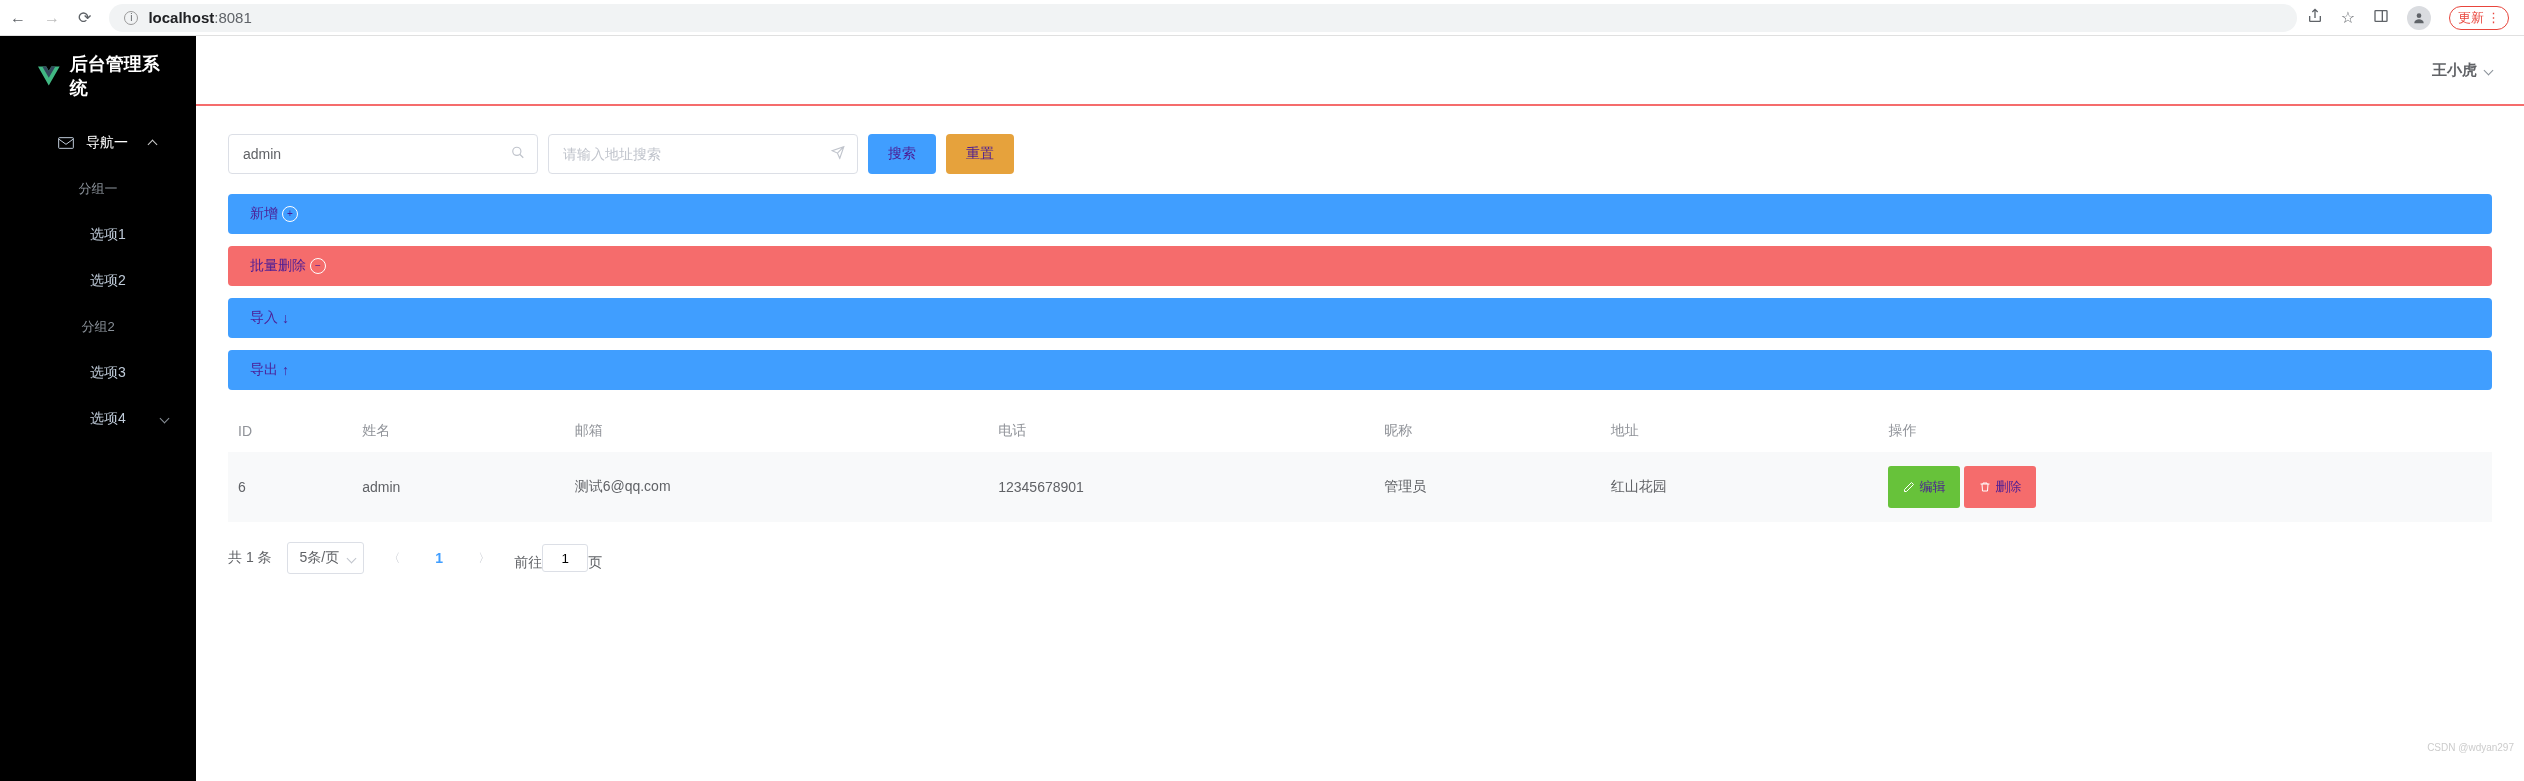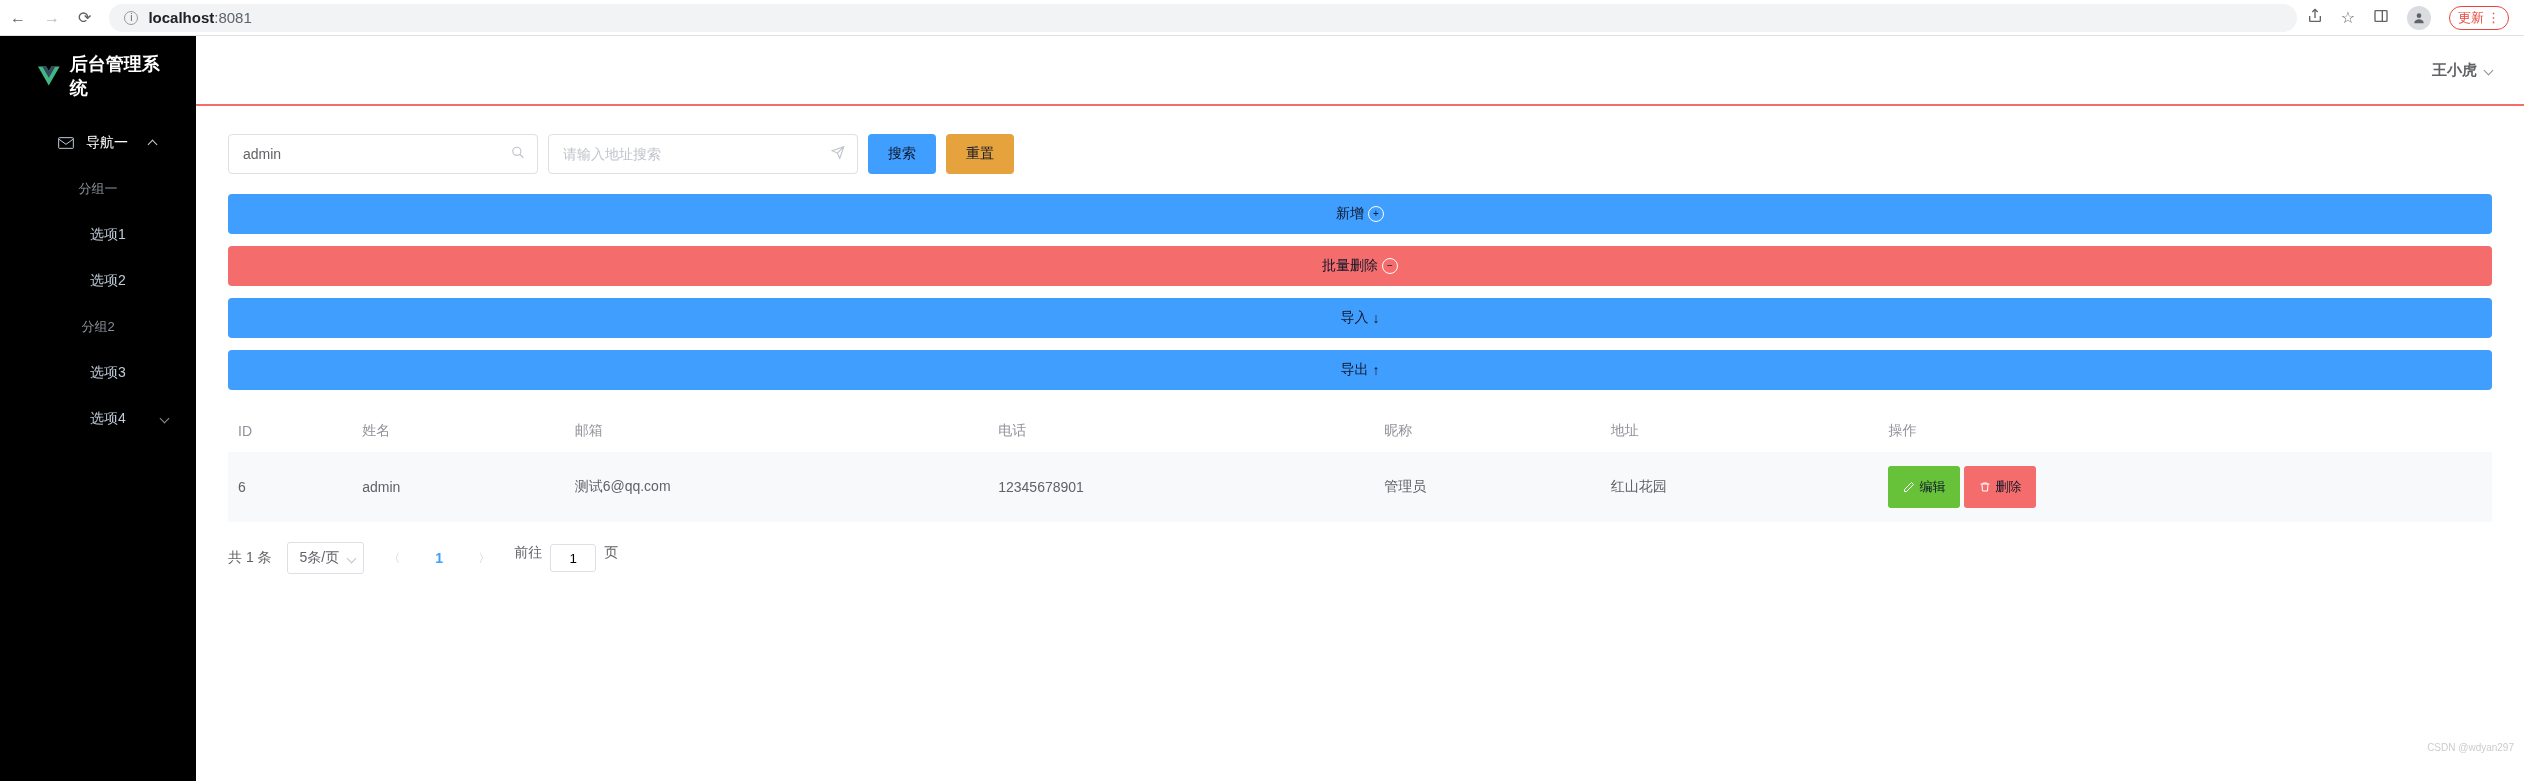--- a/index.html
+++ b/index.html
@@ -37,21 +37,21 @@
     .topbar { height: 70px; border-bottom: 2px solid #f56c6c; display: flex; justify-content: flex-end; align-items: center; padding: 0 32px; font-weight: bold; }
     .user-drop { display: flex; align-items: center; gap: 8px; cursor: pointer; font-size: 15px; color: #606266; }
     .content { padding: 28px 32px; }
     
     
     .search-row { display: flex; gap: 10px; margin-bottom: 20px; }
     .input-wrap { position: relative; border: 1px solid #dcdfe6; border-radius: 4px; height: 40px; display: flex; align-items: center; padding: 0 35px 0 14px; width: 310px; }
     .input-wrap input { border: none; outline: none; width: 100%; font-size: 14px; color: #606266; }
     .input-wrap input::placeholder { color: #c0c4cc; }
     .suffix-icon { position: absolute; right: 12px; top: 50%; transform: translateY(-50%); color: #c0c4cc; }
-    .btn { border: none; border-radius: 4px; padding: 0 20px; height: 40px; font-size: 14px; color: #0f172a; cursor: pointer; display: inline-flex; align-items: center; gap: 4px; justify-content: center; }
+    .btn { border: none; border-radius: 4px; padding: 0 20px; height: 40px; font-size: 14px; color: #4c1d95; cursor: pointer; display: inline-flex; align-items: center; gap: 4px; }
     .btn-primary { background: #409eff; }
     .btn-warning { background: #e6a23c; }
     .btn-danger { background: #f56c6c; }
     .btn-success { background: #67c23a; }
     .circle-icon { display: inline-flex; width: 16px; height: 16px; border: 1.5px solid #fff; border-radius: 50%; align-items: center; justify-content: center; font-size: 10px; line-height: 1; }
     
     
     .action-row { display: flex; gap: 12px; margin-bottom: 20px; flex-direction: column; }
     .action-row .btn { padding: 0 22px; }
     
@@ -62,21 +62,21 @@
     .btn-sm { height: 42px; padding: 0 15px; font-size: 13px; border-radius: 3px; }
     
     
     .pagination { display: flex; align-items: center; gap: 15px; margin-top: 20px; color: #606266; }
     .select-pg { border: 1px solid #dcdfe6; border-radius: 3px; padding: 6px 24px 6px 12px; position: relative; cursor: pointer; }
     .select-pg::after { content: ""; position: absolute; right: 8px; top: 40%; width: 6px; height: 6px; border-right: 1px solid #c0c4cc; border-bottom: 1px solid #c0c4cc; transform: rotate(45deg); }
     .pg-btn { width: 30px; height: 30px; display: inline-flex; align-items: center; justify-content: center; cursor: pointer; border-radius: 3px; }
     .pg-arrow { color: #c0c4cc; font-size: 12px; }
     .pg-current { color: #409eff; font-weight: bold; }
     .pg-input { border: 1px solid #dcdfe6; border-radius: 3px; width: 46px; height: 28px; text-align: center; outline: none; }
-    .goto-wrap { display: flex; align-items: flex-start; gap: 8px; }
+    .goto-wrap { display: flex; align-items: flex-end; }
     
     .watermark { position: fixed; right: 10px; bottom: 28px; color: #ccc; font-size: 10px; }
   </style>
 </head>
 <body>
 
 <div class="browser-bar">
   <div class="nav-icons">
     <span>←</span>
     <span style="color:#bdbdbd">→</span>

